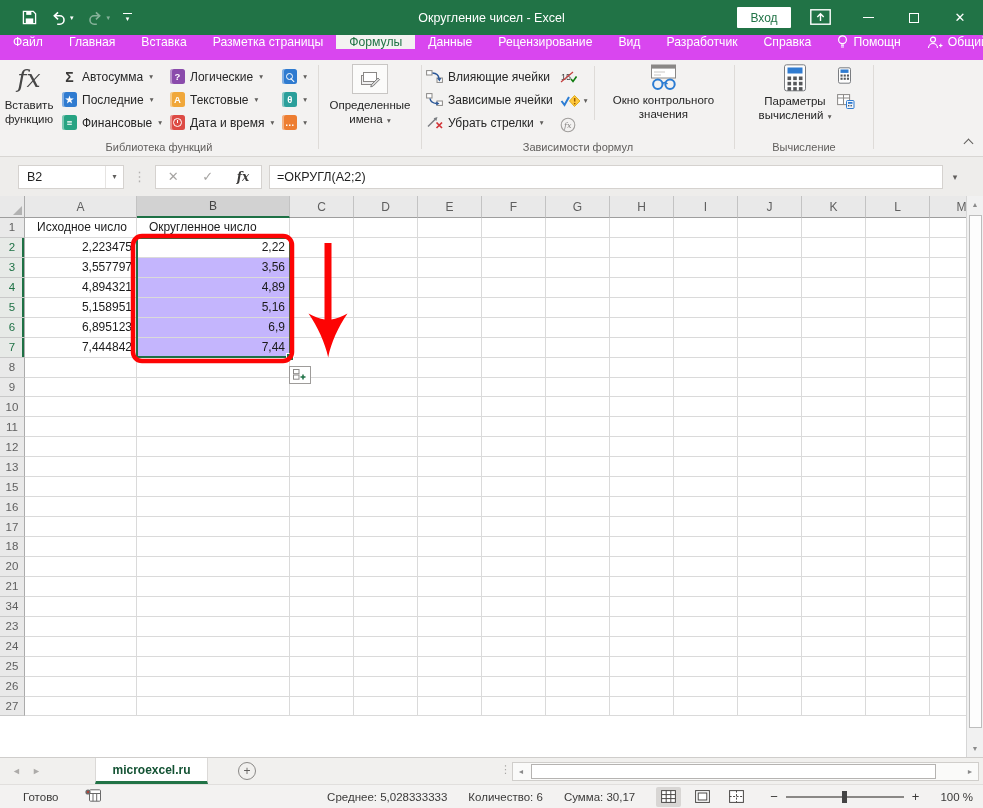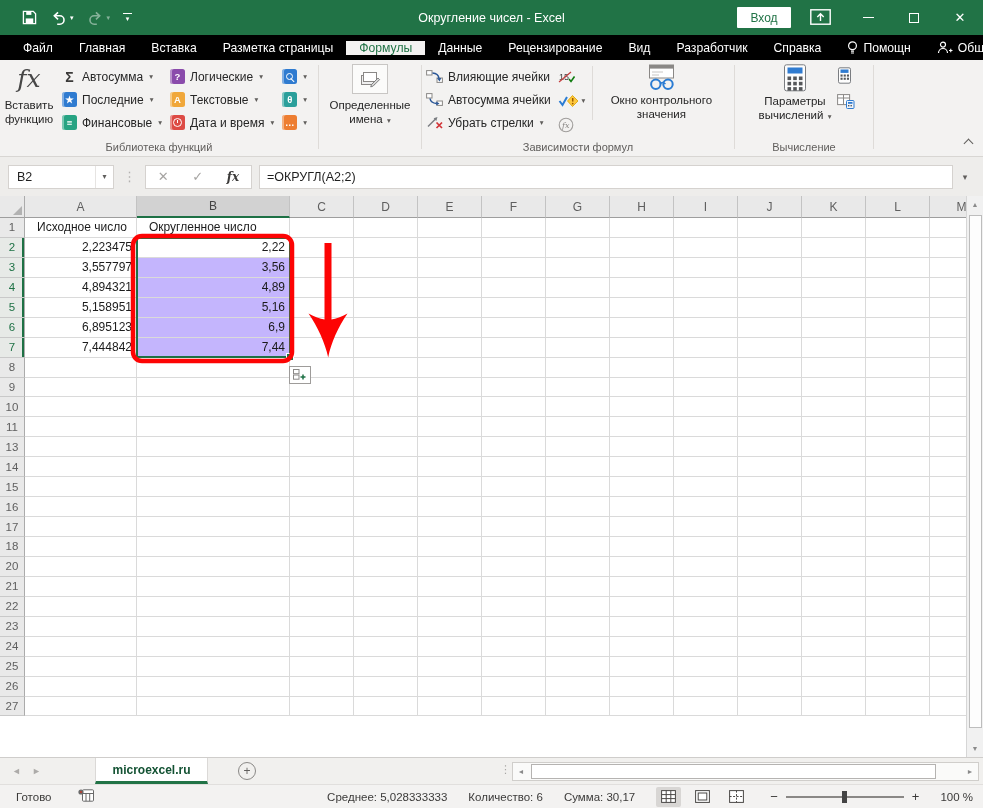--- a/index.html
+++ b/index.html
@@ -17,21 +17,21 @@
 .custom-qat .bar{width:9px;border-top:1.4px solid #fff}
 .wintitle{position:absolute;left:0;right:0;top:0;height:35px;display:flex;align-items:center;justify-content:center;font-size:12.5px;pointer-events:none}
 .signin{position:absolute;left:737px;top:7px;width:54px;height:21px;background:#fff;color:#217346;font-size:12px;display:flex;align-items:center;justify-content:center;border-radius:1px}
 .ribopts{position:absolute;left:810px;top:9px}
 .winbtn{position:absolute;top:0;height:35px;width:46px;display:flex;align-items:center;justify-content:center;font-size:13px}
 .wb-min{left:845px}.wb-max{left:891px}.wb-close{left:937px}
 .minglyph{display:block;width:11px;border-top:1.4px solid #fff}
 .maxglyph{display:block;width:10px;height:10px;border:1.4px solid #fff}
 
 
-.tabrow{position:absolute;top:35px;left:0;right:0;height:25px;background:#000000;display:flex;align-items:center;padding-left:10px}
+.tabrow{position:absolute;top:35px;left:0;right:0;height:25px;background:#d946ef;display:flex;align-items:flex-start;}
 .rtab{display:flex;align-items:center;gap:5px;padding:0 13px;color:#fff;font-size:12.2px;white-space:nowrap}
 .rtab.active{background:#f3f2f1;color:#217346}
 
 
 .ribbon{position:absolute;top:60px;left:0;right:0;height:97px;background:#f3f2f1;border-bottom:1px solid #d8d6d3;display:flex}
 .rgroup{position:relative;height:100%}
 .g-body{display:flex;height:76px;padding-top:3px}
 .g-label{position:absolute;bottom:3px;left:0;right:0;text-align:center;font-size:11px;color:#605e5c;white-space:nowrap}
 .gdiv{width:1px;background:#dedbd8;margin:5px 0 7px}
 .g-library{width:318px}.g-names{width:102px}.g-audit{width:312px}.g-calc{width:138px}
@@ -56,21 +56,21 @@
 .aic{height:21px;display:flex;align-items:center;gap:2px}
 .idiv{width:1px;background:#dedbd8;margin:3px 7px 16px}
 .watch{width:122px;display:flex;flex-direction:column;align-items:center;padding-top:1px}
 .watch-lbl,.calc-lbl{font-size:11.5px;color:#262626;text-align:center;line-height:14px;margin-top:2px}
 .calcbtn{width:84px;display:flex;flex-direction:column;align-items:center;padding-top:1px}
 .calc-side{display:flex;flex-direction:column;gap:6px;padding-top:4px}
 .collapse-ribbon{position:absolute;right:11px;bottom:9px}
 .chev-up{display:block;width:7px;height:7px;border-left:1.5px solid #605e5c;border-top:1.5px solid #605e5c;transform:rotate(45deg)}
 
 
-.formularow{position:absolute;top:157px;left:0;right:0;height:39px;background:#eeedeb;display:flex;align-items:center;padding:0 6px}
+.formularow{position:absolute;top:157px;left:0;right:0;height:39px;background:#eeedeb;display:flex;align-items:center;padding:0 16px}
 .namebox{width:106px;height:24px;background:#fff;border:1px solid #d5d2cf;display:flex;align-items:center;font-size:12.5px;color:#1f1f1f;margin-left:2px}
 .namebox .txt{flex:1;padding-left:8px}
 .nb-dd{width:18px;align-self:stretch;display:flex;align-items:center;justify-content:center;border-left:1px solid #e6e4e2;color:#605e5c;font-size:8px}
 .dots{color:#b3b1af;font-size:13px;margin:0 9px}
 .fbtns{width:107px;height:24px;background:#fff;border:1px solid #d5d2cf;display:flex;align-items:center;justify-content:space-around}
 .fb-x,.fb-v{color:#a6a4a2;font-size:13px}
 .fb-fx{font-family:"DejaVu Serif",serif;font-style:italic;font-weight:bold;font-size:12px;color:#3b3a39}
 .ffield{flex:1;height:24px;background:#fff;border:1px solid #d5d2cf;display:flex;align-items:center;padding-left:7px;font-size:12.5px;color:#1f1f1f;margin-left:7px}
 .fchev{width:24px;text-align:center;color:#605e5c;font-size:9px}
 
@@ -105,21 +105,21 @@
 .stab{position:absolute;left:95px;top:0;height:100%;width:113px;background:#fff;border-left:1px solid #dbd9d7;border-right:1px solid #dbd9d7;border-bottom:3px solid #217346;display:flex;align-items:center;justify-content:center;font-size:12px;font-weight:bold;color:#135233}
 .addsheet{position:absolute;left:238px;top:4px;width:18px;height:18px;border:1px solid #8a8886;border-radius:50%;color:#605e5c;display:flex;align-items:center;justify-content:center;font-size:12px}
 .sgrip{position:absolute;left:500px;top:5px;color:#a8a6a4;font-size:11px}
 .hscroll{position:absolute;left:512px;right:4px;top:4px;height:19px;border:1px solid #d0cecb;background:#fafaf9;display:flex;align-items:center}
 .hs-btn{width:16px;height:100%;display:flex;align-items:center;justify-content:center;color:#8a8a8a;font-size:7px}
 .hs-thumb{height:15px;background:#fff;border:1px solid #b5b3b1;width:405px;margin-left:2px}
 .hs-spacer{flex:1}
 
 
 .statusbar{position:absolute;top:784px;left:0;right:0;height:24px;background:#f3f2f1;border-top:1px solid #e1dfdd;display:flex;align-items:center;font-size:11.5px;color:#3b3a39}
-.sb-left{display:flex;align-items:center;gap:26px;padding-left:16px}
+.sb-left{display:flex;align-items:center;gap:26px;padding-left:23px}
 .sb-right{margin-left:auto;display:flex;align-items:center;gap:21px;padding-right:10px}
 .viewbtns{display:flex;align-items:center;gap:9px}
 .vbtn{width:25px;height:20px;display:flex;align-items:center;justify-content:center;border-radius:2px}
 .vbtn.active{background:#d8d6d4}
 .zoomctl{display:flex;align-items:center;gap:8px}
 .zsign{font-size:13px;color:#3b3a39}
 .ztrack{position:relative;width:118px;height:2px;background:#8a8886}
 .zthumb{position:absolute;left:56px;top:-5px;width:5px;height:12px;background:#444}
 </style>
 </head>
@@ -314,21 +314,21 @@
               </svg>
             <span>Влияющие ячейки</span>
           </div>
           <div class="sbtn">
             <svg width="17" height="13" viewBox="0 0 17 13">
                 <rect x="0.6" y="0.6" width="5.4" height="4.4" fill="#fff" stroke="#8a8886"></rect>
                 <rect x="11" y="8" width="5.4" height="4.4" fill="#fff" stroke="#8a8886"></rect>
                 <path d="M4 5.5 C4.5 8.5 7 10.2 10.5 10.4" fill="none" stroke="#2b5797" stroke-width="1.5"></path>
                 <path d="M13.5 10.4 L10.2 12.4 L10.2 8.4 Z" fill="#2b5797"></path>
               </svg>
-            <span>Автосумма ячейки</span>
+            <span>Зависимые ячейки</span>
           </div>
           <div class="sbtn">
             <svg width="17" height="13" viewBox="0 0 17 13">
                 <path d="M2 10.5 L9.5 3" stroke="#7a7d81" stroke-width="1.5"></path>
                 <path d="M11.5 1 L7.6 2.2 L10.3 4.9 Z" fill="#7a7d81"></path>
                 <path d="M10.5 6.5 L16 12 M16 6.5 L10.5 12" stroke="#d13438" stroke-width="1.7"></path>
               </svg>
             <span>Убрать стрелки</span>
             <span class="dd">▾</span>
           </div>
@@ -638,52 +638,52 @@
           <div class="cell c-std"></div>
           <div class="cell c-std"></div>
           <div class="cell c-std"></div>
           <div class="cell c-std"></div>
           <div class="cell c-std"></div>
           <div class="cell c-std"></div>
           <div class="cell c-std"></div>
           <div class="cell c-std"></div>
         </div>
         <div class="grow">
+          <div class="rhdr">12</div>
+          <div class="cell c-A"></div>
+          <div class="cell c-B"></div>
+          <div class="cell c-std"></div>
+          <div class="cell c-std"></div>
+          <div class="cell c-std"></div>
+          <div class="cell c-std"></div>
+          <div class="cell c-std"></div>
+          <div class="cell c-std"></div>
+          <div class="cell c-std"></div>
+          <div class="cell c-std"></div>
+          <div class="cell c-std"></div>
+          <div class="cell c-std"></div>
+          <div class="cell c-std"></div>
+        </div>
+        <div class="grow">
           <div class="rhdr">13</div>
           <div class="cell c-A"></div>
           <div class="cell c-B"></div>
           <div class="cell c-std"></div>
           <div class="cell c-std"></div>
           <div class="cell c-std"></div>
           <div class="cell c-std"></div>
           <div class="cell c-std"></div>
           <div class="cell c-std"></div>
           <div class="cell c-std"></div>
           <div class="cell c-std"></div>
           <div class="cell c-std"></div>
           <div class="cell c-std"></div>
           <div class="cell c-std"></div>
         </div>
         <div class="grow">
-          <div class="rhdr">14</div>
-          <div class="cell c-A"></div>
-          <div class="cell c-B"></div>
-          <div class="cell c-std"></div>
-          <div class="cell c-std"></div>
-          <div class="cell c-std"></div>
-          <div class="cell c-std"></div>
-          <div class="cell c-std"></div>
-          <div class="cell c-std"></div>
-          <div class="cell c-std"></div>
-          <div class="cell c-std"></div>
-          <div class="cell c-std"></div>
-          <div class="cell c-std"></div>
-          <div class="cell c-std"></div>
-        </div>
-        <div class="grow">
           <div class="rhdr">15</div>
           <div class="cell c-A"></div>
           <div class="cell c-B"></div>
           <div class="cell c-std"></div>
           <div class="cell c-std"></div>
           <div class="cell c-std"></div>
           <div class="cell c-std"></div>
           <div class="cell c-std"></div>
           <div class="cell c-std"></div>
           <div class="cell c-std"></div>
@@ -766,21 +766,21 @@
           <div class="cell c-std"></div>
           <div class="cell c-std"></div>
           <div class="cell c-std"></div>
           <div class="cell c-std"></div>
           <div class="cell c-std"></div>
           <div class="cell c-std"></div>
           <div class="cell c-std"></div>
           <div class="cell c-std"></div>
         </div>
         <div class="grow">
-          <div class="rhdr">22</div>
+          <div class="rhdr">34</div>
           <div class="cell c-A"></div>
           <div class="cell c-B"></div>
           <div class="cell c-std"></div>
           <div class="cell c-std"></div>
           <div class="cell c-std"></div>
           <div class="cell c-std"></div>
           <div class="cell c-std"></div>
           <div class="cell c-std"></div>
           <div class="cell c-std"></div>
           <div class="cell c-std"></div>

